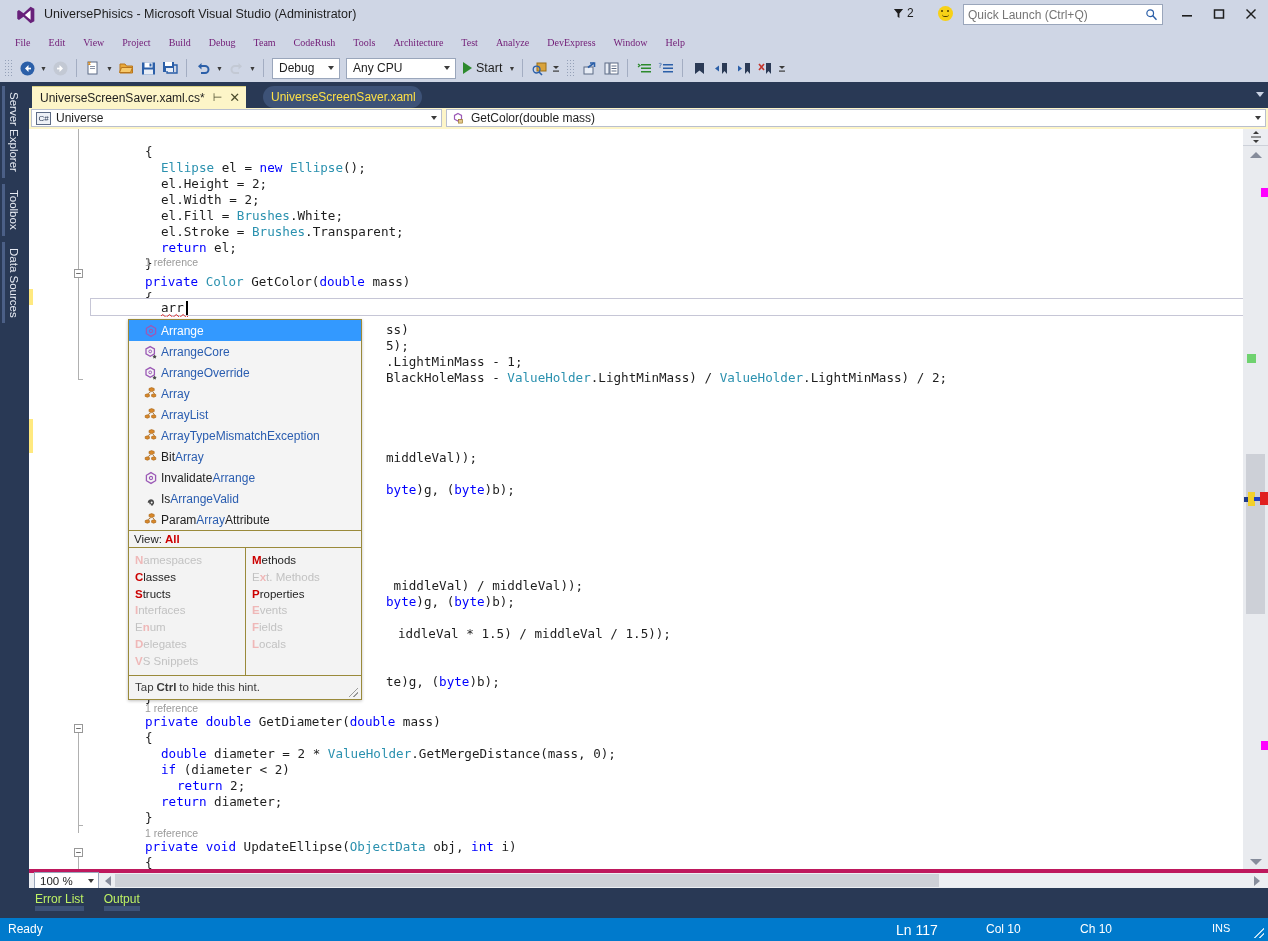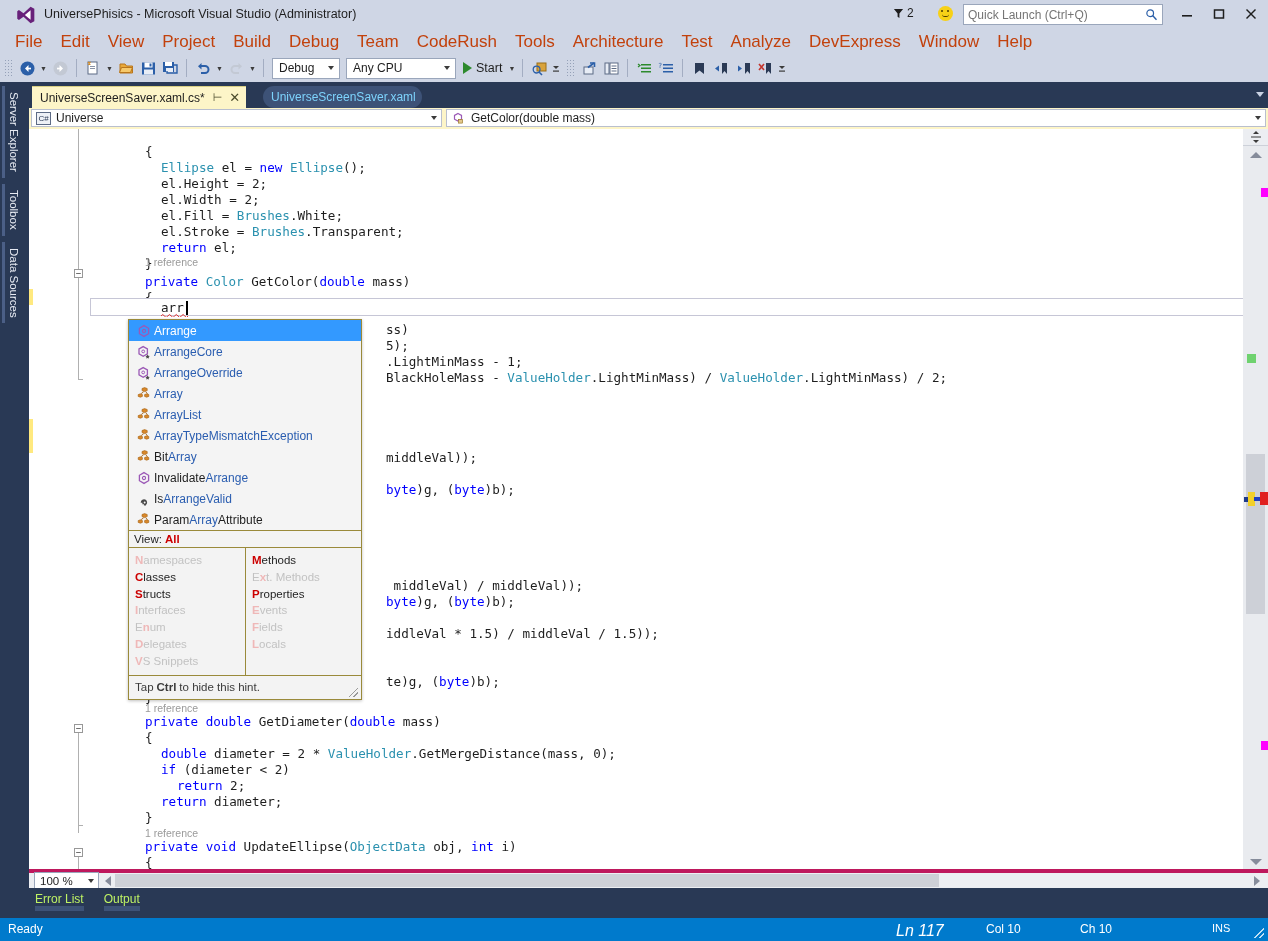--- a/index.html
+++ b/index.html
@@ -34,21 +34,21 @@
   .wbtn.min { left:1172px; } .wbtn.max { left:1204px; } .wbtn.close { left:1236px; }
   .wbtn svg { display:block; }
   .userline { position:absolute; right:46px; top:34px; font-size:12px; color:#1e1e1e; white-space:nowrap; }
   .user-caret { display:inline-block; margin-left:5px; color:#444; font-size:9px; vertical-align:2px;}
   .user-badge { position:absolute; right:8px; top:31px; width:26px; height:20px; background:#b24fc4; color:#fff;
                 font-size:11.5px; display:flex; align-items:center; justify-content:center; letter-spacing:0px;}
 
   
   .menubar { position:absolute; left:0; top:30px; width:1268px; height:24px; background:#cfd6e5;
              display:flex; align-items:center; padding-left:6px; }
-  .menu-item { font-size:17px; color:#c2410c; padding:3px 9px; cursor:default; white-space:nowrap; }
+  .menu-item { font-size:10px; color:#701a75; padding:3px 9px; cursor:default; white-space:nowrap;font-family:Liberation Serif, serif; }
 
   
   .toolbar { position:absolute; left:0; top:54px; width:1268px; height:28px; background:#cfd6e5;
              display:flex; align-items:center; }
   .grip { width:9px; height:18px; margin:0 3px 0 4px;
           background-image: radial-gradient(circle, #8f9bb3 1px, transparent 1px);
           background-size:3px 3px; background-position:0 0; opacity:.9; }
   .tb-sep { width:1px; height:18px; background:#a3adc2; margin:0 5px; }
   .tb-btn { width:22px; height:22px; display:flex; align-items:center; justify-content:center; }
   .tb-caret { width:11px; height:22px; display:flex; align-items:center; justify-content:center;
@@ -68,21 +68,21 @@
   .leftdock { position:absolute; left:0; top:86px; width:29px; height:806px; background:#293955; }
   .vtab { position:relative; width:29px; margin-bottom:6px; }
   .vtab .bar { position:absolute; left:2px; top:0; width:3px; height:100%; background:#4b5f86; }
   .vtab .lbl { writing-mode:vertical-rl; text-orientation:mixed; color:#e6eaf2; font-size:11.5px;
                padding:6px 0 6px 8px; white-space:nowrap; display:block; }
 
   
   .tabstrip { position:absolute; left:29px; top:86px; width:1239px; height:22px; background:#293955; }
   .tab { position:absolute; top:0; height:22px; display:flex; align-items:center; padding:0 6px 0 8px; font-size:12px; }
   .tab.active { left:3px; background:#fdf5c8; color:#1e1e1e; border-top:1px solid #d9cf84; }
-  .tab.inactive { left:234px; background:#3d5277; color:#7dd3fc;border-radius:11px; }
+  .tab.inactive { left:234px; background:#3d5277; color:#fde047;border-radius:11px; }
   .tab .pin { margin-left:8px; font-size:11px; color:#4b4b2b; }
   .tab .x  { margin-left:7px; font-size:13px; color:#4b4b2b; line-height:10px; }
   .tab-scroll { position:absolute; right:4px; top:6px; border-left:4px solid transparent;
                 border-right:4px solid transparent; border-top:5px solid #c9d2e3; }
 
   
   .navbar { position:absolute; left:29px; top:108px; width:1239px; height:21px; background:#fdf5c8;
             display:flex; align-items:stretch; padding:1px 2px 2px 2px; }
   .nav-combo { height:18px; background:#fff; border:1px solid #b9bfce; display:flex; align-items:center;
                position:relative; }
@@ -112,21 +112,21 @@
   .bulb { position:absolute; left:59px; top:299px; width:15px; height:15px; }
 
   
   .editbox { position:absolute; left:61px; top:298px; width:1182px; height:18px; border:1px solid #c6c6d6; background:#fff; }
   .caret { position:absolute; width:1.5px; height:14px; background:#000; }
 
   
   .intelli { position:absolute; left:128px; top:319px; width:234px; background:#f5f5f5;
              border:1px solid #9a8a3a; box-shadow:0 1px 3px rgba(0,0,0,.25); }
   .il-list { background:#f4f4f4; }
-  .il-item { height:21px; display:flex; align-items:center; padding-left:5px; font-size:12px; color:#1e1e1e; }
+  .il-item { height:21px; display:flex; align-items:center; padding-left:12px; font-size:12px; color:#1e1e1e; }
   .il-item.sel { background:#3399ff; color:#ffffff; }
   .il-item .icow { width:20px; display:flex; align-items:center; justify-content:center; }
   .il-name { white-space:nowrap; }
   .il-name .blue { color:#2a5db0; }
   .il-item.sel .il-name, .il-item.sel .il-name .blue, .il-item.sel .il-name .m { color:#fff; }
   .il-view { border-top:1px solid #9a8a3a; background:#f3f3f3; height:17px; display:flex; align-items:center;
              padding-left:5px; font-size:11.5px; color:#1e1e1e; }
   .il-view b { color:#cc0000; font-weight:bold; margin-left:3px; }
   .il-filters { display:flex; border-top:1px solid #9a8a3a; background:#f3f3f3; }
   .il-col { width:50%; padding:4px 0 5px 6px; }
@@ -165,21 +165,21 @@
 
   
   .bottomtabs { position:absolute; left:0; top:888px; width:1268px; height:30px; background:#293955;
                 display:flex; align-items:flex-start; padding-left:29px; }
   .btab { position:relative; margin-right:8px; padding:4px 6px 0 6px; color:#bef264; font-size:12px; }
   .btab .ul { position:absolute; left:6px; bottom:-5px; width:calc(100% - 12px); height:5px; background:#3d5277; }
 
   
   .statusbar { position:absolute; left:0; top:918px; width:1268px; height:23px; background:#007acc; color:#fff; }
   .st-ready { position:absolute; left:8px; top:4px; font-size:12px; }
-  .st-ln { position:absolute; left:896px; top:4px; font-size:16px;font-style:italic; }
+  .st-ln { position:absolute; left:896px; top:4px; font-size:14px; }
   .st-col { position:absolute; left:986px; top:4px; font-size:12px; }
   .st-ch { position:absolute; left:1080px; top:4px; font-size:12px; }
   .st-ins { position:absolute; left:1212px; top:4px; font-size:11px; }
   .st-grip { position:absolute; right:4px; bottom:3px; width:10px; height:10px;
              background:
                linear-gradient(135deg, transparent 45%, #bfe0f5 45%, #bfe0f5 56%, transparent 56%),
                linear-gradient(135deg, transparent 72%, #bfe0f5 72%, #bfe0f5 83%, transparent 83%);}
 </style>
 </head>
 <body>
@@ -500,21 +500,21 @@
       <div class="ln" style="top:161px;left:55px;">{</div>
 
       <div class="ln" style="top:193px;left:296px;">ss)</div>
       <div class="ln" style="top:209px;left:296px;">5);</div>
       <div class="ln" style="top:225px;left:296px;">.LightMinMass - 1;</div>
       <div class="ln" style="top:241px;left:296px;">BlackHoleMass - <span class="ty">ValueHolder</span>.LightMinMass) / <span class="ty">ValueHolder</span>.LightMinMass) / 2;</div>
       <div class="ln" style="top:321px;left:296px;">middleVal));</div>
       <div class="ln" style="top:353px;left:296px;"><span class="kw">byte</span>)g, (<span class="kw">byte</span>)b);</div>
       <div class="ln" style="top:449px;left:296px;"> middleVal) / middleVal));</div>
       <div class="ln" style="top:465px;left:296px;"><span class="kw">byte</span>)g, (<span class="kw">byte</span>)b);</div>
-      <div class="ln" style="top:497px;left:296px;">iddleVal * 1.5) / middleVal / 1.5));</div>
+      <div class="ln" style="top:497px;left:308px;">iddleVal * 1.5) / middleVal / 1.5));</div>
       <div class="ln" style="top:545px;left:296px;">te)g, (<span class="kw">byte</span>)b);</div>
 
       <div class="ln" style="top:561px;left:55px;">}</div>
       <div class="ln ref" style="top:571px;left:55px;">1 reference</div>
       <div class="ln" style="top:585px;left:55px;"><span class="kw">private</span> <span class="kw">double</span> GetDiameter(<span class="kw">double</span> mass)</div>
       <div class="ln" style="top:601px;left:55px;">{</div>
       <div class="ln" style="top:617px;left:71px;"><span class="kw">double</span> diameter = 2 * <span class="ty">ValueHolder</span>.GetMergeDistance(mass, 0);</div>
       <div class="ln" style="top:633px;left:71px;"><span class="kw">if</span> (diameter &lt; 2)</div>
       <div class="ln" style="top:649px;left:87px;"><span class="kw">return</span> 2;</div>
       <div class="ln" style="top:665px;left:71px;"><span class="kw">return</span> diameter;</div>

